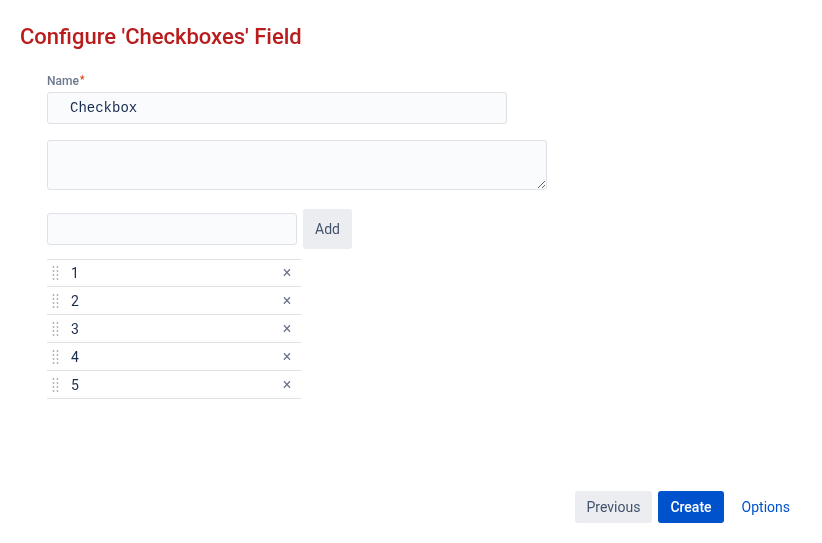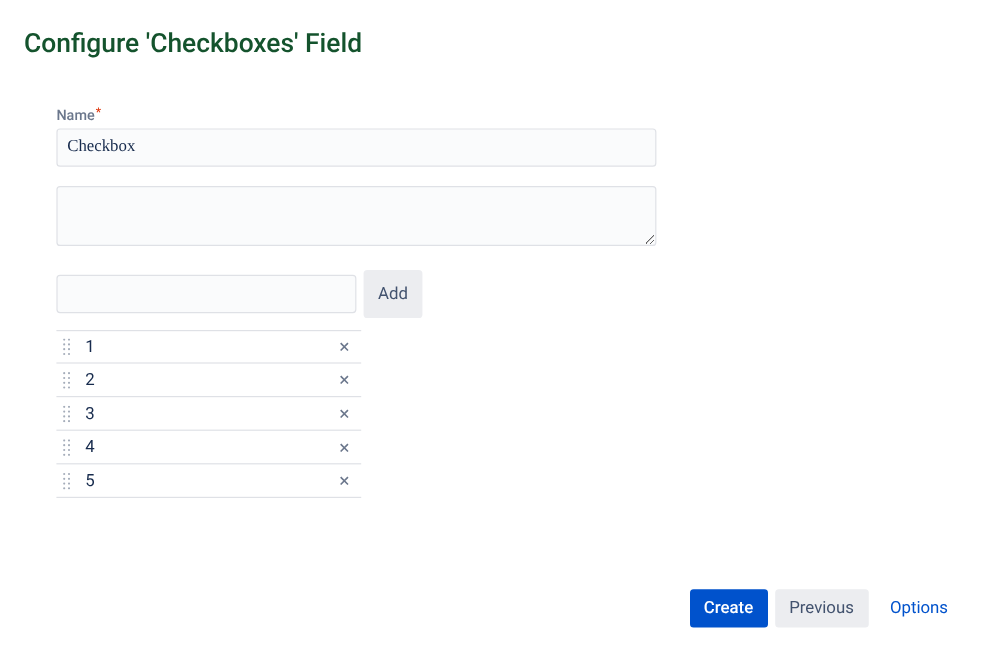--- a/index.html
+++ b/index.html
@@ -15,50 +15,50 @@
       width: 822px;
       height: 543px;
       position: relative;
     }
     .container {
       padding: 24px 20px 20px 20px;
     }
     .page-title {
       font-size: 22px;
       font-weight: 500;
-      color: #14532d;
-      margin-bottom: 40px;
+      color: #b91c1c;
+      margin-bottom: 25px;
     }
     .field-group {
       margin-bottom: 16px;
       margin-left: 27px;
     }
     .field-label {
       font-size: 12px;
       color: #6b778c;
       font-weight: 500;
       display: block;
       margin-bottom: 4px;
     }
     .required-asterisk {
       color: #de350b;
       font-size: 10px;
       vertical-align: top;
       margin-left: 1px;
     }
     .text-input {
-      width: 500px;
+      width: 460px;
       height: 32px;
-      padding: 0 8px;
+      padding: 0 22px;
       border: 1px solid #dfe1e6;
       border-radius: 3px;
       background: #fafbfc;
       font-size: 14px;
       color: #172b4d;
-      font-family: Liberation Serif, serif;
+      font-family: Liberation Mono, monospace;
     }
     .textarea-input {
       width: 500px;
       height: 50px;
       padding: 6px 8px;
       border: 1px solid #dfe1e6;
       border-radius: 3px;
       background: #fafbfc;
       font-size: 14px;
       font-family: inherit;
@@ -266,16 +266,16 @@
             </svg>
           </span>
           <span class="option-label">5</span>
           <span class="remove-option">×</span>
         </div>
       </div>
   </div>
 </div>
 
 <div class="footer">
+  <button class="btn btn-secondary">Previous</button>
   <button class="btn btn-primary">Create</button>
-  <button class="btn btn-secondary">Previous</button>
   <button class="btn btn-link">Options</button>
 </div>
 
 </body></html>

